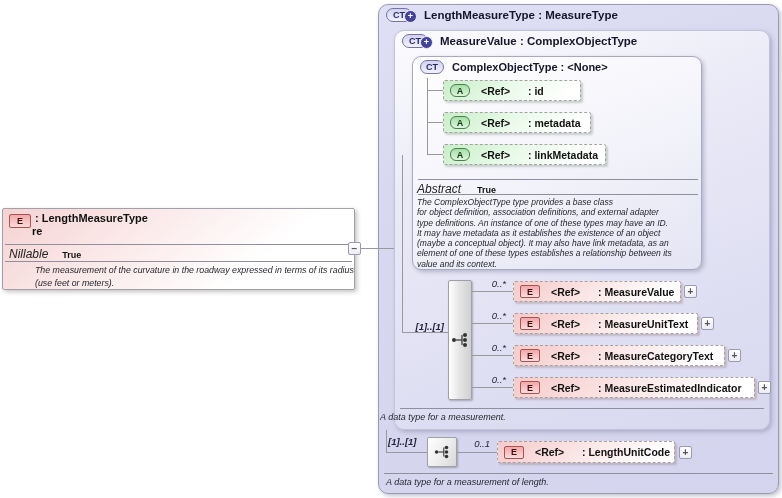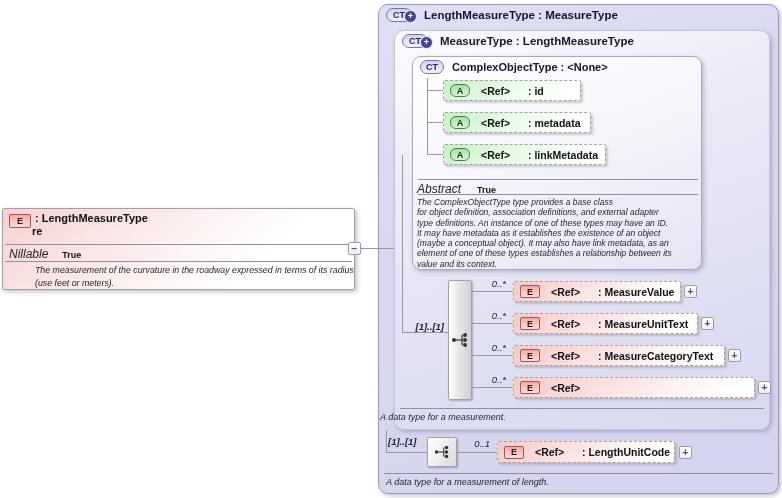--- a/index.html
+++ b/index.html
@@ -88,21 +88,21 @@
     </span>
     <span class="type-title">LengthMeasureType : MeasureType</span>
   </div>
 
   <div class="box mt-box" style="left:394px;top:30px;width:376px;height:400px;"></div>
   <div class="hdr" style="left:402px;top:34px;">
     <span class="badge ct-badge">
       <span>CT</span>
       <span class="ct-plus">+</span>
     </span>
-    <span class="type-title">MeasureType : LengthMeasureType</span>
+    <span class="type-title">MeasureValue : ComplexObjectType</span>
   </div>
 
   <div class="box co-box" style="left:412px;top:56px;width:290px;height:214px;"></div>
   <div class="hdr" style="left:420px;top:60px;">
     <span class="badge ct-badge" style="width:24px;">
       <span>CT</span>
     </span>
     <span class="type-title" style="margin-left:8px;font-size:11px;">ComplexObjectType : &lt;None&gt;</span>
   </div>
 
@@ -180,20 +180,21 @@
     <span class="ref">&lt;Ref&gt;</span>
     <span class="nname">: MeasureCategoryText</span>
   </div>
   <div class="expander" style="left:728px;top:349px;">+</div>
 
   <div class="cline" style="left:472px;top:387px;width:41px;height:1px;"></div>
   <div class="occ" style="left:474px;top:374px;width:32px;">0..*</div>
   <div class="elem-node" style="left:513px;top:377px;width:242px;">
     <span class="badge e-badge">E</span>
     <span class="ref">&lt;Ref&gt;</span>
+    <span class="nname">: MeasureEstimatedIndicator</span>
   </div>
   <div class="expander" style="left:758px;top:381px;">+</div>
 
   <div class="sep" style="left:400px;top:408px;width:364px;"></div>
   <div class="anno footer-anno" style="left:380px;top:412px;">A data type for a measurement.</div>
 
   <div class="cline" style="left:386px;top:430px;width:1px;height:22px;"></div>
   <div class="cline" style="left:386px;top:452px;width:41px;height:1px;"></div>
   <div class="occ occ-strong" style="left:388px;top:436px;width:32px;text-align:left;">[1]..[1]</div>
   <div class="seq-sq" style="left:427px;top:437px;">

